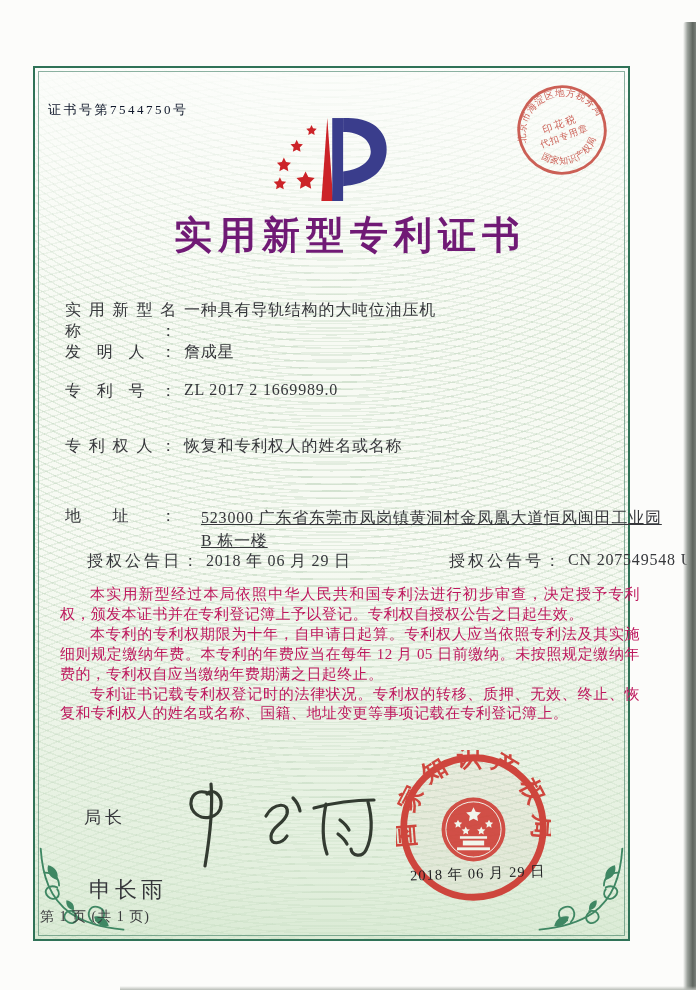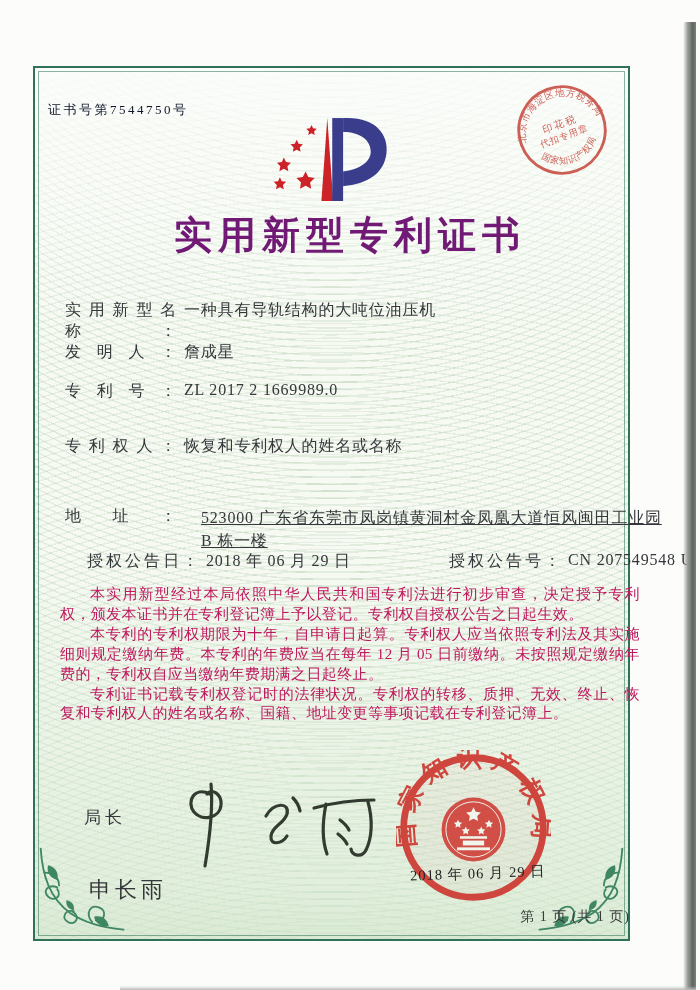--- a/index.html
+++ b/index.html
@@ -52,22 +52,22 @@
   .paras p{margin:0;text-indent:2em;}
   
   .director-title{position:absolute;left:84px;top:806px;font-size:17px;letter-spacing:4px;}
   .director-name{position:absolute;left:89px;top:838px;font-size:22px;letter-spacing:4px;margin-top:37px;}
   .signature{position:absolute;left:180px;top:778px;width:200px;height:100px;}
   
   .seal{position:absolute;left:396px;top:750px;width:155px;height:155px;opacity:.92;}
   .seal-date{position:absolute;left:410px;top:864px;width:140px;font-size:14.5px;
     letter-spacing:1px;color:#1f2022;transform:rotate(-2deg);}
   
-  .footer{position:absolute;left:33px;top:908px;width:597px;text-align:right;
-    font-size:14px;letter-spacing:1px;color:#3a3b3d;}
+  .footer{position:absolute;left:33px;top:908px;width:597px;text-align:left;
+    font-size:14px;letter-spacing:1px;color:#3a3b3d;padding-left:7px;}
   
   .tax-stamp{position:absolute;left:514px;top:82px;width:96px;height:96px;opacity:.85;}
 </style>
 </head>
 <body>
 
 <div class="page">
 
   <div class="frame">
     <div class="innerline"></div>

